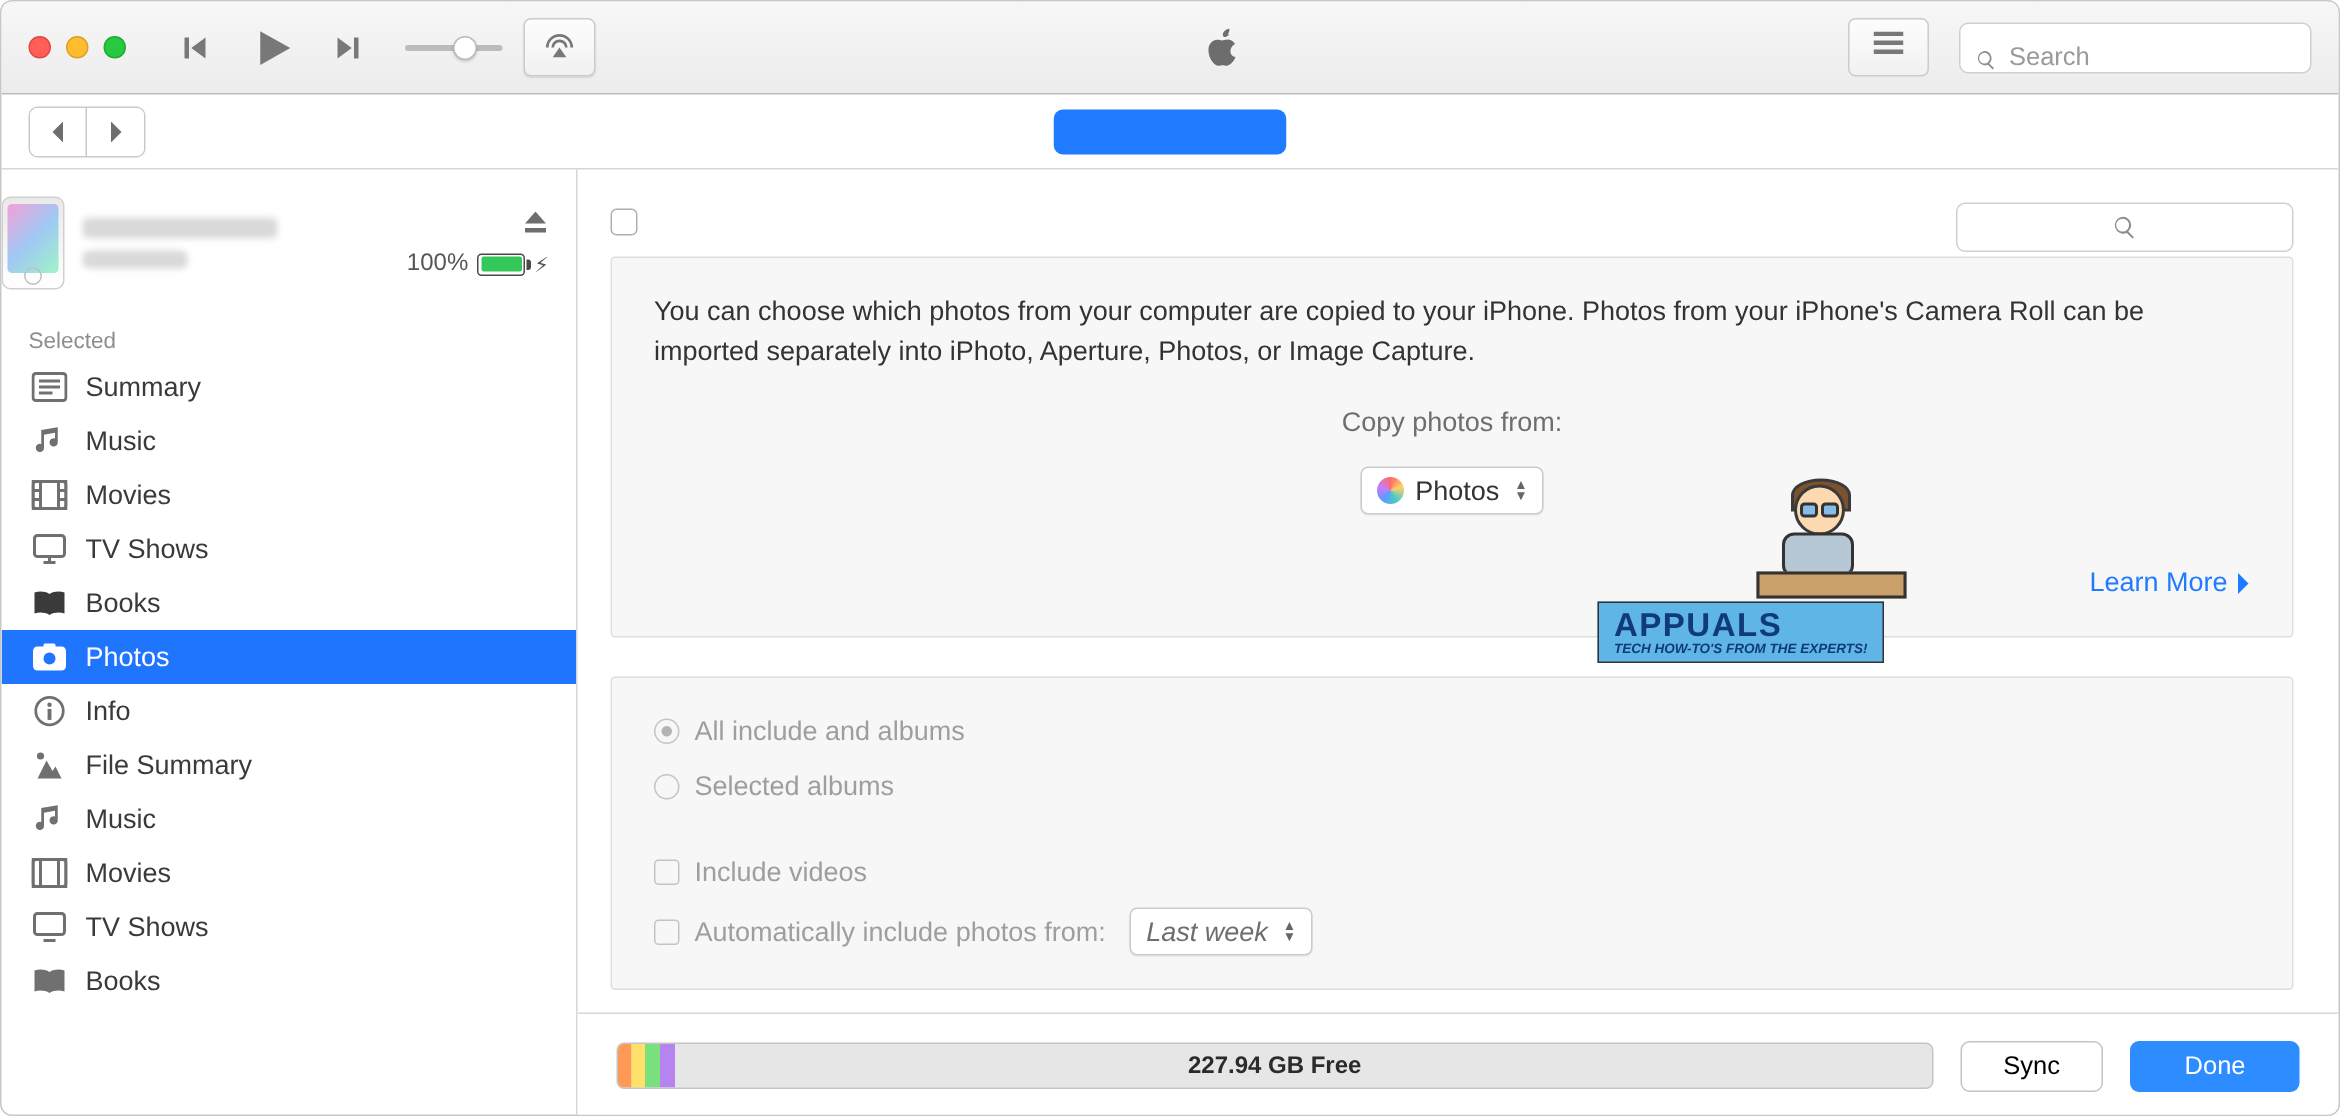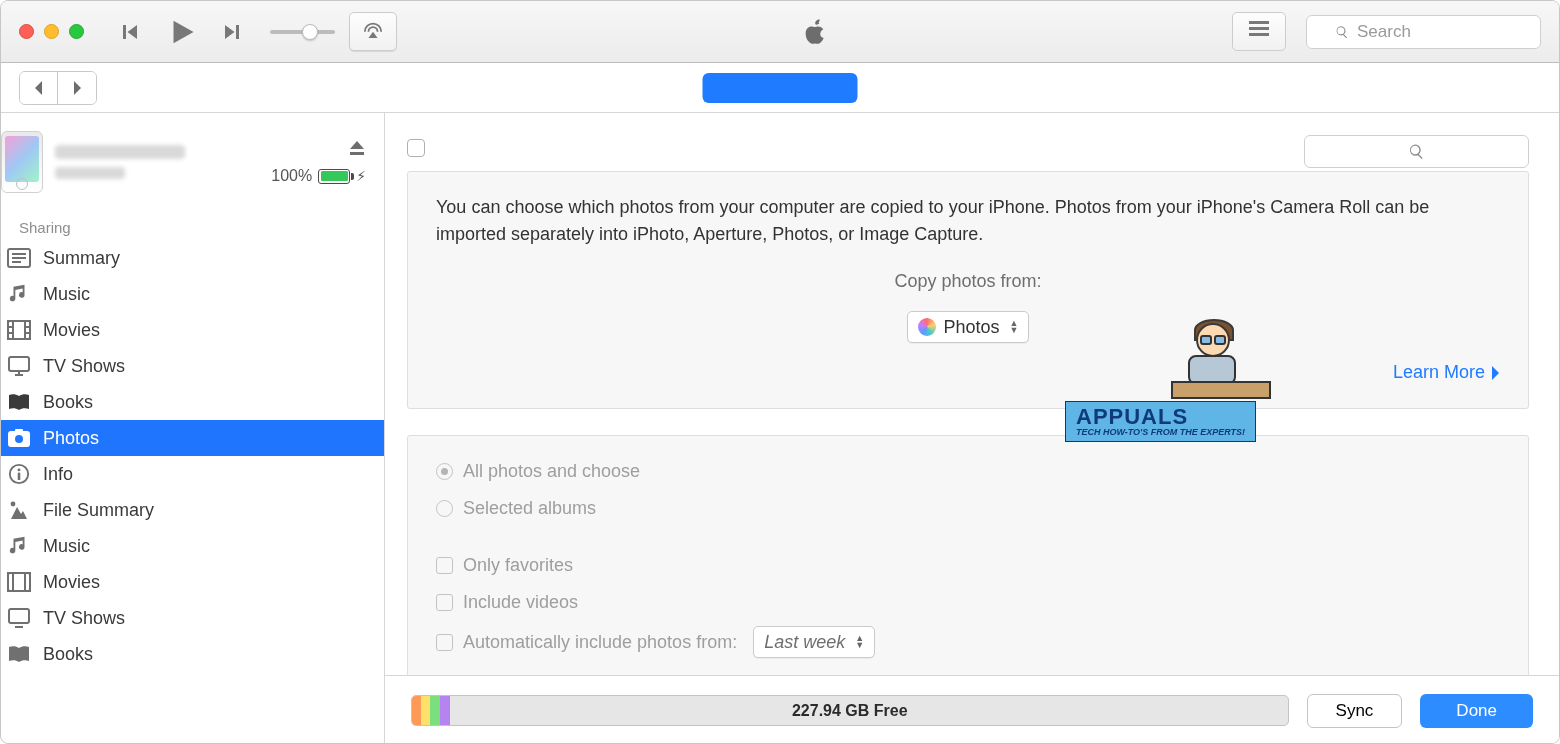--- a/index.html
+++ b/index.html
@@ -15,21 +15,21 @@
   .ctrl-btn{width:30px;height:30px;display:flex;align-items:center;justify-content:center;color:#787878;cursor:pointer;}
   .ctrl-btn svg{width:24px;height:24px;fill:#787878;}
   .ctrl-big svg{width:30px;height:30px;}
   .volume{display:flex;align-items:center;margin:0 14px 0 22px;}
   .vol-track{width:65px;height:4px;background:#bcbcbc;border-radius:2px;position:relative;}
   .vol-thumb{position:absolute;left:40px;top:50%;transform:translate(-50%,-50%);width:16px;height:16px;border-radius:50%;background:#fff;border:1px solid #bbb;box-shadow:0 1px 2px rgba(0,0,0,.2);}
   .airplay-btn{border:1px solid #ccc;border-radius:5px;box-shadow:0 1px 1px rgba(0,0,0,.1);padding:6px 12px;background:linear-gradient(#fdfdfd,#f1f1f1);}
   .center-lcd{flex:1;display:flex;align-items:center;justify-content:center;height:62px;}
   .right-ctrls{display:flex;align-items:center;gap:20px;}
   .list-btn{border:1px solid #ccc;border-radius:5px;padding:8px 16px;background:linear-gradient(#fdfdfd,#f1f1f1);}
-  .search-box{width:235px;height:34px;border:1px solid #cfcfcf;border-radius:6px;background:#fff;display:flex;align-items:center;padding:0 28px;gap:8px;color:#9a9a9a;}
+  .search-box{width:235px;height:34px;border:1px solid #cfcfcf;border-radius:6px;background:#fff;display:flex;align-items:flex-end;padding:0 10px;gap:8px;color:#9a9a9a;}
   .search-box svg{width:16px;height:16px;fill:#8e8e8e;}
   .search-box input{border:none;outline:none;font-size:17px;color:#333;width:100%;background:transparent;}
   .search-box input::placeholder{color:#9a9a9a;}
   
   .navrow{height:50px;border-bottom:1px solid #d6d6d6;display:flex;align-items:center;padding:0 18px;position:relative;}
   .nav-btns{display:flex;border:1px solid #c9c9c9;border-radius:6px;overflow:hidden;}
   .nav-btns button{width:38px;height:32px;background:#fff;border:none;display:flex;align-items:center;justify-content:center;}
   .nav-btns button:first-child{border-right:1px solid #c9c9c9;}
   .nav-btns svg{width:12px;height:14px;fill:#6e6e6e;}
   .dev-pill{position:absolute;left:50%;transform:translateX(-50%);width:155px;height:30px;background:#1f7bff;border-radius:6px;}
@@ -45,39 +45,39 @@
   .blur1{width:130px;margin-bottom:8px;}
   .blur2{width:70px;height:12px;}
   .dev-right{display:flex;flex-direction:column;align-items:flex-end;gap:10px;}
   .eject{width:18px;height:18px;}
   .battery-row{display:flex;align-items:center;gap:6px;font-size:16px;color:#555;}
   .battery-ico{width:32px;height:15px;border:1.5px solid #4a4a4a;border-radius:3px;position:relative;}
   .battery-ico::after{content:"";position:absolute;right:-5px;top:3px;width:3px;height:7px;background:#4a4a4a;border-radius:0 2px 2px 0;}
   .battery-fill{position:absolute;inset:1.5px;background:#34c759;border-radius:1.5px;}
   .bolt{font-size:14px;color:#555;}
   .sec-header{font-size:15px;color:#8e8e8e;padding:18px 18px 4px;font-weight:500;}
-  .side-item{display:flex;align-items:center;gap:12px;height:36px;padding:0 6px;cursor:pointer;}
+  .side-item{display:flex;align-items:center;gap:12px;height:36px;padding:0 20px;cursor:pointer;}
   .side-item svg{width:24px;height:22px;fill:#707070;flex-shrink:0;}
   .side-item.selected{background:#2075ff;color:#fff;}
   .side-item.selected svg{fill:#fff;}
   .side-item span{font-size:18px;}
   
   .main{flex:1;padding:26px 30px 0 22px;position:relative;overflow:hidden;}
   .sync-head{display:flex;align-items:center;gap:10px;margin-bottom:14px;}
   .sync-check{width:18px;height:18px;border:1.5px solid #b0b0b0;border-radius:4px;}
   .sync-title{font-size:30px;font-weight:400;color:#2b2b2b;}
   .filter-box{position:absolute;right:30px;top:22px;width:225px;height:33px;border:1px solid #cfcfcf;border-radius:6px;display:flex;align-items:center;justify-content:center;}
   .filter-box svg{width:17px;height:17px;fill:#8e8e8e;}
   .panel{border:1px solid #dedede;border-radius:3px;background:#f7f7f7;padding:22px 28px;margin-bottom:26px;font-size:18px;line-height:1.5;color:#333;}
   .copy-row{display:flex;align-items:center;gap:16px;margin-top:20px;flex-direction:column;}
   .copy-row label{color:#6e6e6e;}
   .picker{border:1px solid #cbcbcb;border-radius:5px;background:#fff;height:32px;display:flex;align-items:center;gap:8px;padding:0 10px;box-shadow:0 1px 1px rgba(0,0,0,.05);}
   .picker-ico{width:18px;height:18px;border-radius:50%;background:conic-gradient(#ff6b6b,#ffd166,#4ecdc4,#5b9bff,#c77dff,#ff6b6b);}
   .picker-carets{display:flex;flex-direction:column;font-size:9px;line-height:7px;color:#666;margin-left:2px;}
-  .learn{margin-left:auto;color:#1f7bff;display:flex;align-items:center;gap:6px;}
+  .learn{margin-left:auto;color:#1f7bff;display:flex;align-items:center;gap:6px;margin-top:16px;}
   .options{display:flex;flex-direction:column;gap:10px;color:#9e9e9e;}
   .opt-row{display:flex;align-items:center;gap:10px;}
   .radio{width:17px;height:17px;border:1.5px solid #c4c4c4;border-radius:50%;position:relative;flex-shrink:0;}
   .radio.sel::after{content:"";position:absolute;inset:4px;background:#b4b4b4;border-radius:50%;}
   .cb{width:17px;height:17px;border:1.5px solid #c4c4c4;border-radius:3px;flex-shrink:0;}
   .picker.disabled{color:#6e6e6e;font-style:italic;}
   .spacer{height:10px;}
   
   .footer{position:absolute;bottom:0;left:0;right:0;height:70px;background:#fff;border-top:1px solid #d6d6d6;display:flex;align-items:center;padding:0 26px;gap:18px;}
   .capacity{flex:1;height:31px;border:1px solid #c4c4c4;border-radius:5px;background:#e6e6e6;position:relative;display:flex;align-items:center;justify-content:center;overflow:hidden;}
@@ -193,21 +193,21 @@
         <div class="battery-row">
           <span>100%</span>
           <span class="battery-ico">
               <span class="battery-fill"></span>
             </span>
           <span class="bolt">⚡︎</span>
         </div>
       </div>
     </div>
 
-    <div class="sec-header">Sharing</div>
+    <div class="sec-header">Selected</div>
     <div class="side-item">
       <svg viewBox="0 0 24 20">
           <rect x="1" y="1" width="22" height="18" rx="2" fill="none" stroke="#707070" stroke-width="2"></rect>
           <line x1="5" y1="6" x2="19" y2="6" stroke="#707070" stroke-width="2"></line>
           <line x1="5" y1="10" x2="19" y2="10" stroke="#707070" stroke-width="2"></line>
           <line x1="5" y1="14" x2="14" y2="14" stroke="#707070" stroke-width="2"></line>
         </svg>
       <span>Summary</span>
     </div>
     <div class="side-item">
@@ -323,31 +323,27 @@
               <path d="M1 0l7 7-7 7z"></path>
             </svg>
         </div>
       </div>
     </div>
 
     <div class="panel">
       <div class="options">
         <div class="opt-row">
           <span class="radio sel"></span>
-          <span>All photos and choose</span>
+          <span>All include and albums</span>
         </div>
         <div class="opt-row">
           <span class="radio"></span>
           <span>Selected albums</span>
         </div>
         <div class="spacer"></div>
-        <div class="opt-row">
-          <span class="cb"></span>
-          <span>Only favorites</span>
-        </div>
         <div class="opt-row">
           <span class="cb"></span>
           <span>Include videos</span>
         </div>
         <div class="opt-row">
           <span class="cb"></span>
           <span>Automatically include photos from:</span>
           <div class="picker disabled" style="margin-left:6px;">
             <span>Last week</span>
             <span class="picker-carets">

